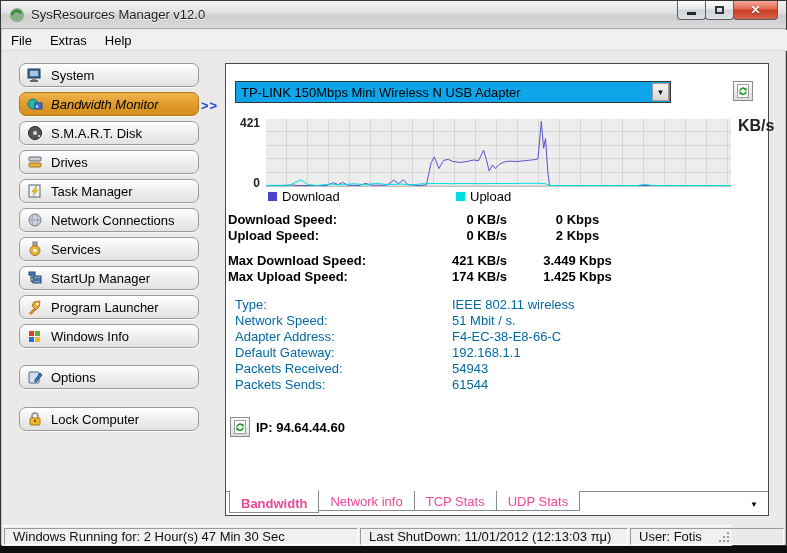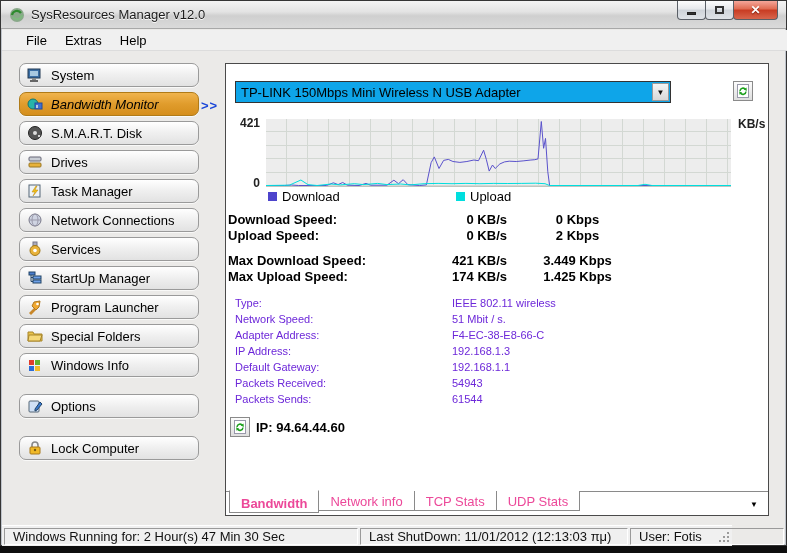--- a/index.html
+++ b/index.html
@@ -21,21 +21,21 @@
     background:linear-gradient(#fdfdfd,#e6e8eb 45%,#ced3d9 50%,#dfe3e7);
     display:flex; align-items:center; justify-content:center; position:relative; }
   .winbtn.close { width:45px;
     background:linear-gradient(#f5a79a,#e06a50 45%,#c83b22 50%,#d8654c); }
   .glyph-min { width:9px; height:3px; background:#333; border:1px solid #222; margin-top:6px; }
   .glyph-max { width:9px; height:8px; border:2px solid #333; background:transparent; }
   .glyph-close { color:#fff; font-size:12px; font-weight:bold; text-shadow:0 1px 1px #7a1a08; }
 
   
   #menubar { position:absolute; left:1px; top:29px; width:785px; height:21px;
-    background:#f0f0f0; border-bottom:1px solid #dcdcdc; display:flex; align-items:center;padding-left:15px; }
+    background:#f0f0f0; border-bottom:1px solid #dcdcdc; display:flex; align-items:center; }
   .menu-item { font-size:13px; color:#000; padding:2px 9px; }
 
   
   #sidebar { position:absolute; left:18px; top:62px; width:180px; }
   .side-btn { position:relative; height:24px; margin-bottom:5px; border:1px solid #9a9a9a;
     border-radius:7px; background:linear-gradient(#ffffff,#efefef 50%,#e2e2e2);
     display:flex; align-items:center; font-size:13px; color:#000;
     box-shadow:0 1px 0 rgba(255,255,255,.7); }
   .side-btn .icon { width:16px; height:16px; margin:0 8px 0 7px; display:inline-block; }
   .side-btn.active { background:linear-gradient(#f0b44e,#e09c2c 50%,#d58e1c);
@@ -61,35 +61,35 @@
   #chart { position:absolute; left:40px; top:55px; width:465px; height:68px;
     background-color:#ededed;
     background-image:
       repeating-linear-gradient(to right, transparent 0 20px, #d3d8d3 20px 21px),
       repeating-linear-gradient(to bottom, transparent 0 12.5px, #d3d8d3 12.5px 13.5px);
     border-bottom:1px solid #c0c4c0; }
   #chart svg { position:absolute; left:0; top:0; }
   .ylab { position:absolute; width:32px; text-align:right; font-size:12px; font-weight:bold; color:#222; }
   #ylab-top { left:2px; top:52px; }
   #ylab-bottom { left:2px; top:112px; }
-  #unit-lab { position:absolute; left:512px; top:53px; font-size:12px; font-weight:bold; color:#222; }
+  #unit-lab { position:absolute; left:512px; top:53px; font-size:16px; font-weight:bold; color:#222; }
 
   #legend { position:absolute; left:42px; top:125px; width:470px; height:14px;padding-left:40px; }
   .legend-item { position:absolute; display:flex; align-items:center; font-size:13px; color:#000; }
   .legend-item .swatch { width:9px; height:9px; margin-right:5px; display:inline-block; }
 
   #speed-table { position:absolute; left:0; top:148px; width:540px; }
   .speed-row { position:relative; height:16px; font-size:13px; font-weight:bold; color:#000; }
   .speed-row.gap { margin-top:9px; }
   .speed-label { position:absolute; left:2px; }
   .speed-kbs { position:absolute; left:180px; width:101px; text-align:right; }
   .speed-kbps { position:absolute; left:300px; width:103px; text-align:center; }
 
   #info-table { position:absolute; left:0; top:233px; width:540px; }
-  .info-row { position:relative; height:16px; font-size:11px; color:#6d28d9;text-decoration:underline; }
+  .info-row { position:relative; height:16px; font-size:13px; color:#0369a1;text-decoration:underline; }
   .info-label { position:absolute; left:9px; }
   .info-value { position:absolute; left:226px; }
 
   #ip-row { position:absolute; left:0; top:353px; height:22px; width:300px; }
   #ip-refresh { left:4px; top:0; }
   #ip-text { position:absolute; left:30px; top:3px; font-size:13px; font-weight:bold; color:#000; }
 
   #tabbar { position:absolute; left:0; top:427px; width:542px; height:25px; }
   #tabbar .rule { position:absolute; left:0; top:0; width:100%; height:1px; background:#8a8a8a; }
   #tabs { position:absolute; left:4px; top:0; display:flex; }
@@ -224,27 +224,20 @@
 
       <div class="side-btn">
         <span class="icon"><svg width="16" height="16">
             <polygon points="2,14 7,9 9,11 4,16" fill="#c8872a"></polygon>
             <polygon points="7,3 13,2 12,8 9,11 5,7" fill="#f0a830" stroke="#b07820"></polygon>
             <circle cx="10.5" cy="5" r="1.3" fill="#fff"></circle>
           </svg></span>
         <span>Program Launcher</span>
       </div>
 
-      <div class="side-btn">
-        <span class="icon"><svg width="16" height="16">
-            <polygon points="1,4 6,4 7,6 15,6 15,13 1,13" fill="#e8c24a" stroke="#a8862a"></polygon>
-            <polygon points="2,7 15,7 13,13 1,13" fill="#f5d878" stroke="#a8862a"></polygon>
-          </svg></span>
-        <span>Special Folders</span>
-      </div>
 
       <div class="side-btn">
         <span class="icon"><svg width="16" height="16">
             <rect x="2" y="3" width="5" height="5" fill="#e03c2a"></rect>
             <rect x="8" y="3" width="5" height="5" fill="#62b12f"></rect>
             <rect x="2" y="9" width="5" height="5" fill="#2a6cd8"></rect>
             <rect x="8" y="9" width="5" height="5" fill="#f0b928"></rect>
           </svg></span>
         <span>Windows Info</span>
       </div>
@@ -344,24 +337,20 @@
         <div class="info-row">
           <span class="info-label">Network Speed:</span>
           <span class="info-value">51 Mbit / s.</span>
         </div>
 
         <div class="info-row">
           <span class="info-label">Adapter Address:</span>
           <span class="info-value">F4-EC-38-E8-66-C</span>
         </div>
 
-        <div class="info-row">
-          <span class="info-label">IP Address:</span>
-          <span class="info-value">192.168.1.3</span>
-        </div>
 
         <div class="info-row">
           <span class="info-label">Default Gateway:</span>
           <span class="info-value">192.168.1.1</span>
         </div>
 
         <div class="info-row">
           <span class="info-label">Packets Received:</span>
           <span class="info-value">54943</span>
         </div>

